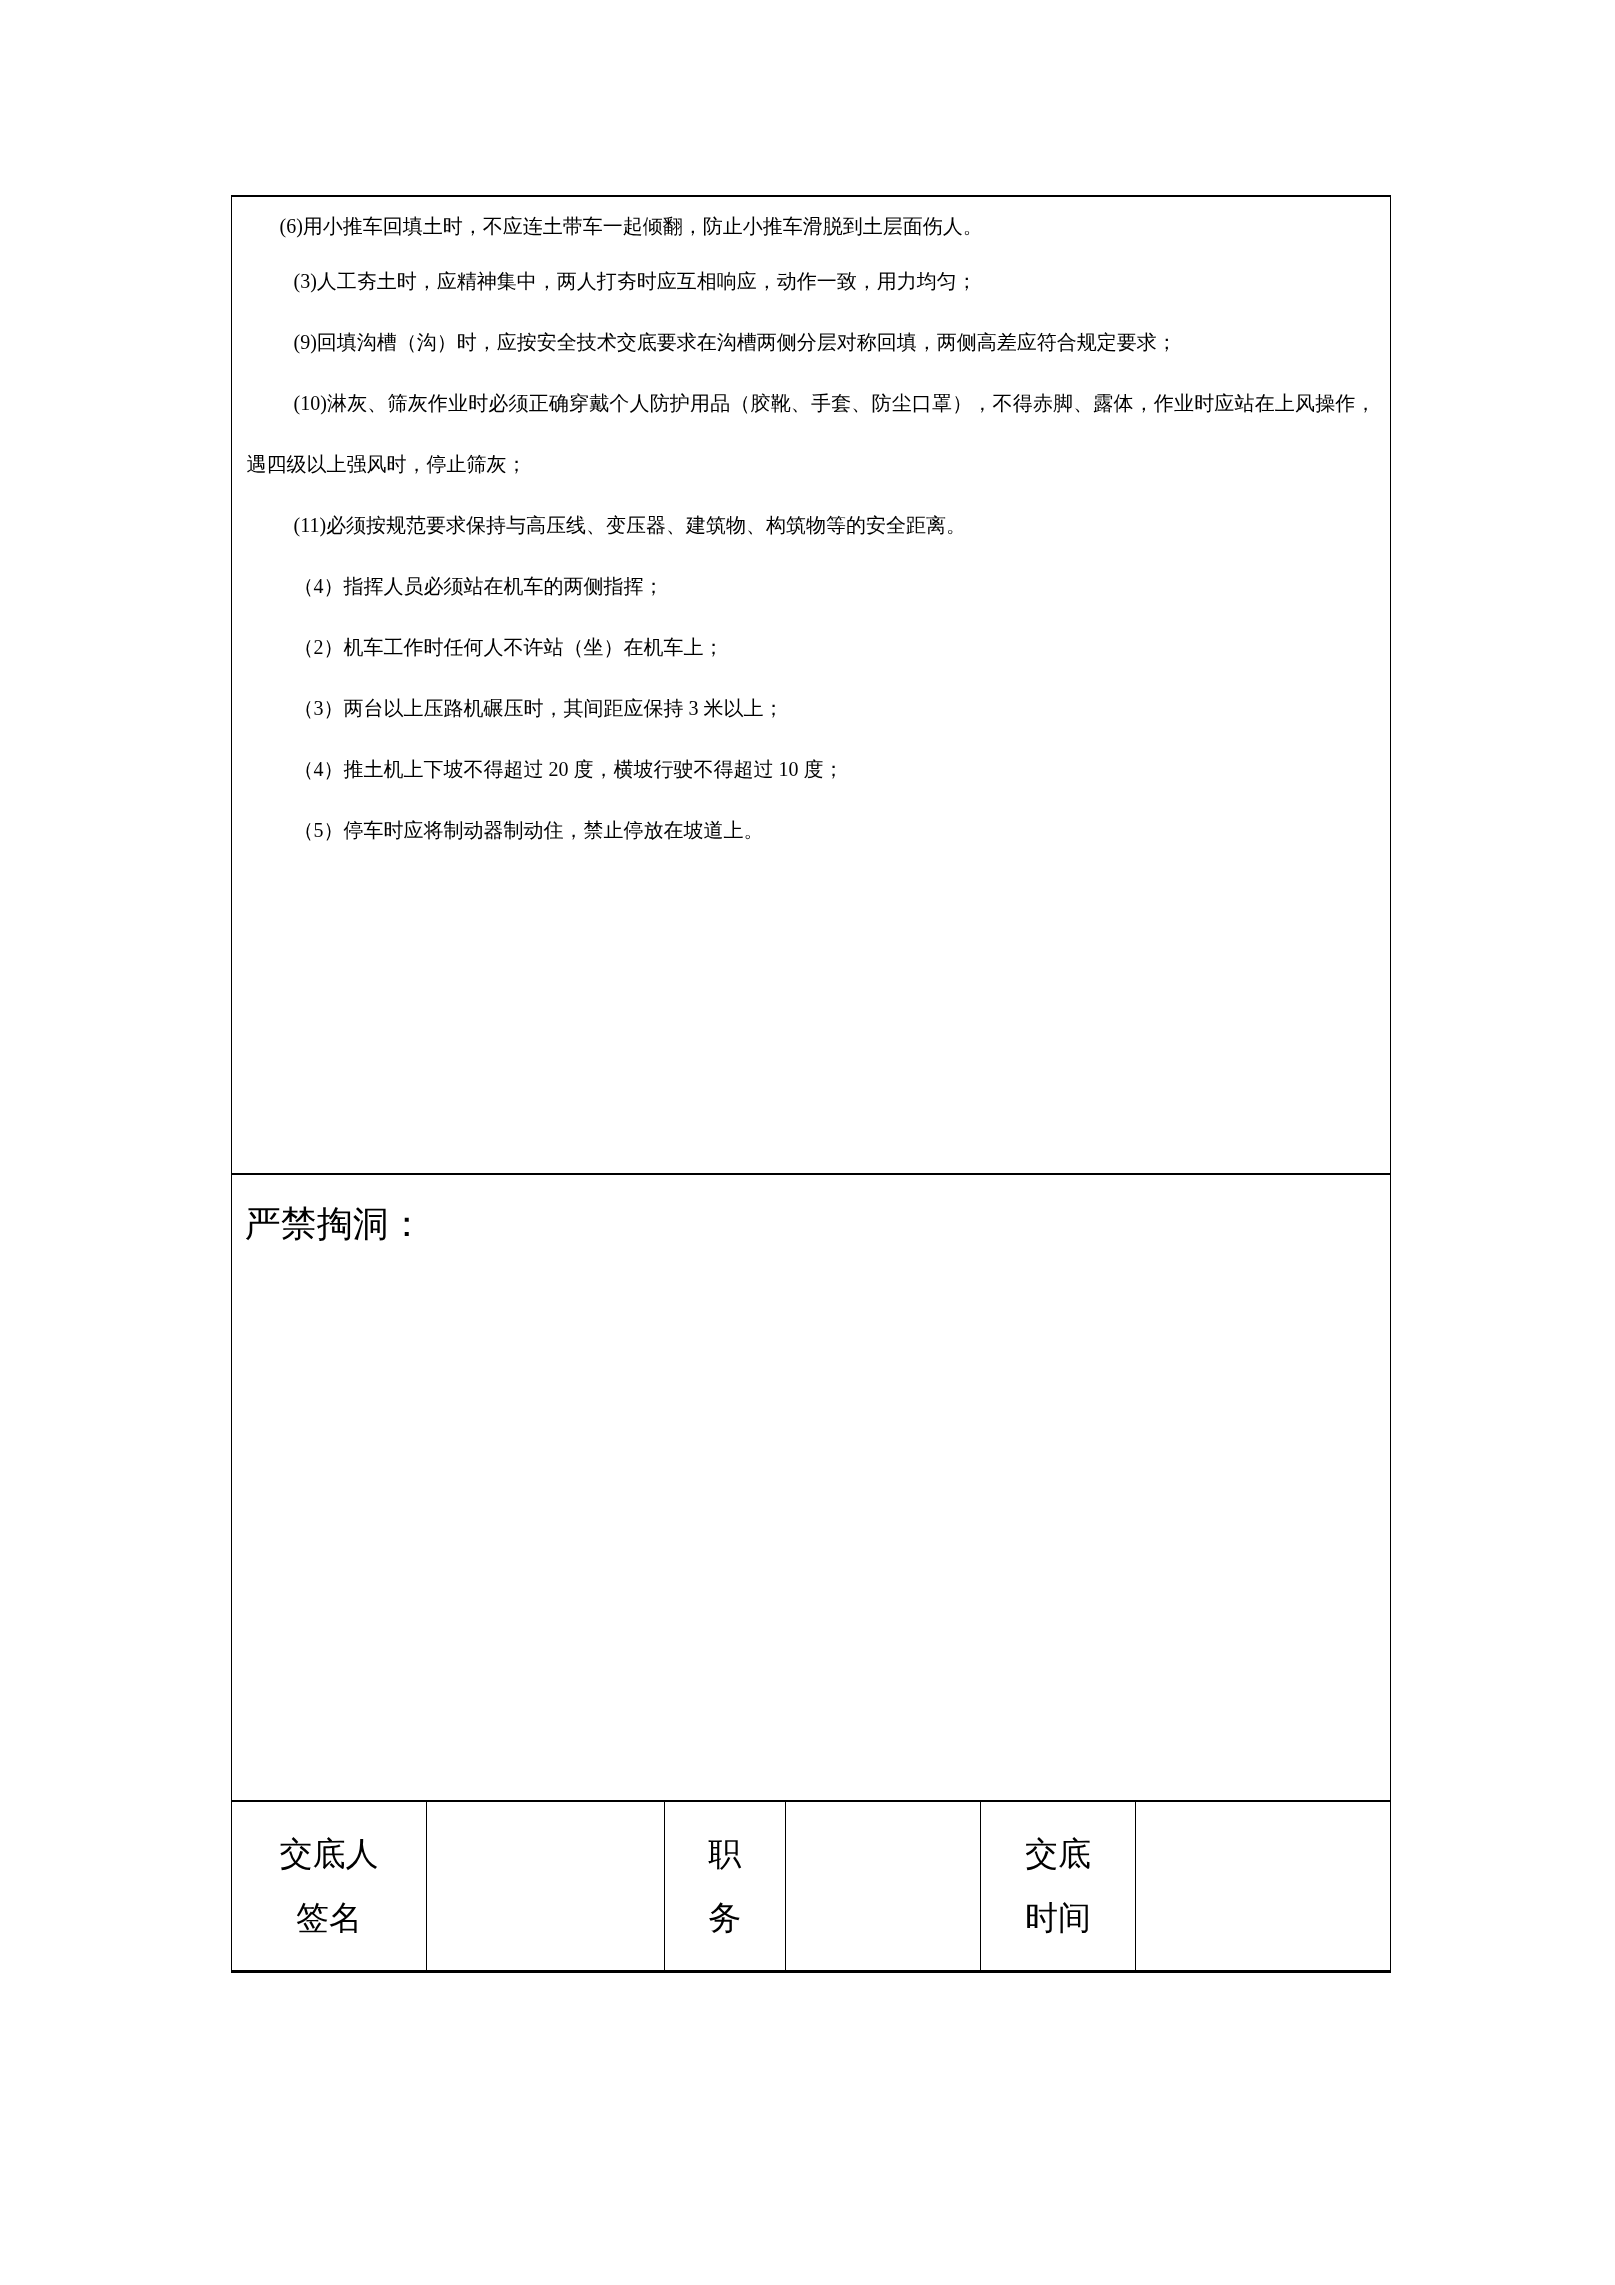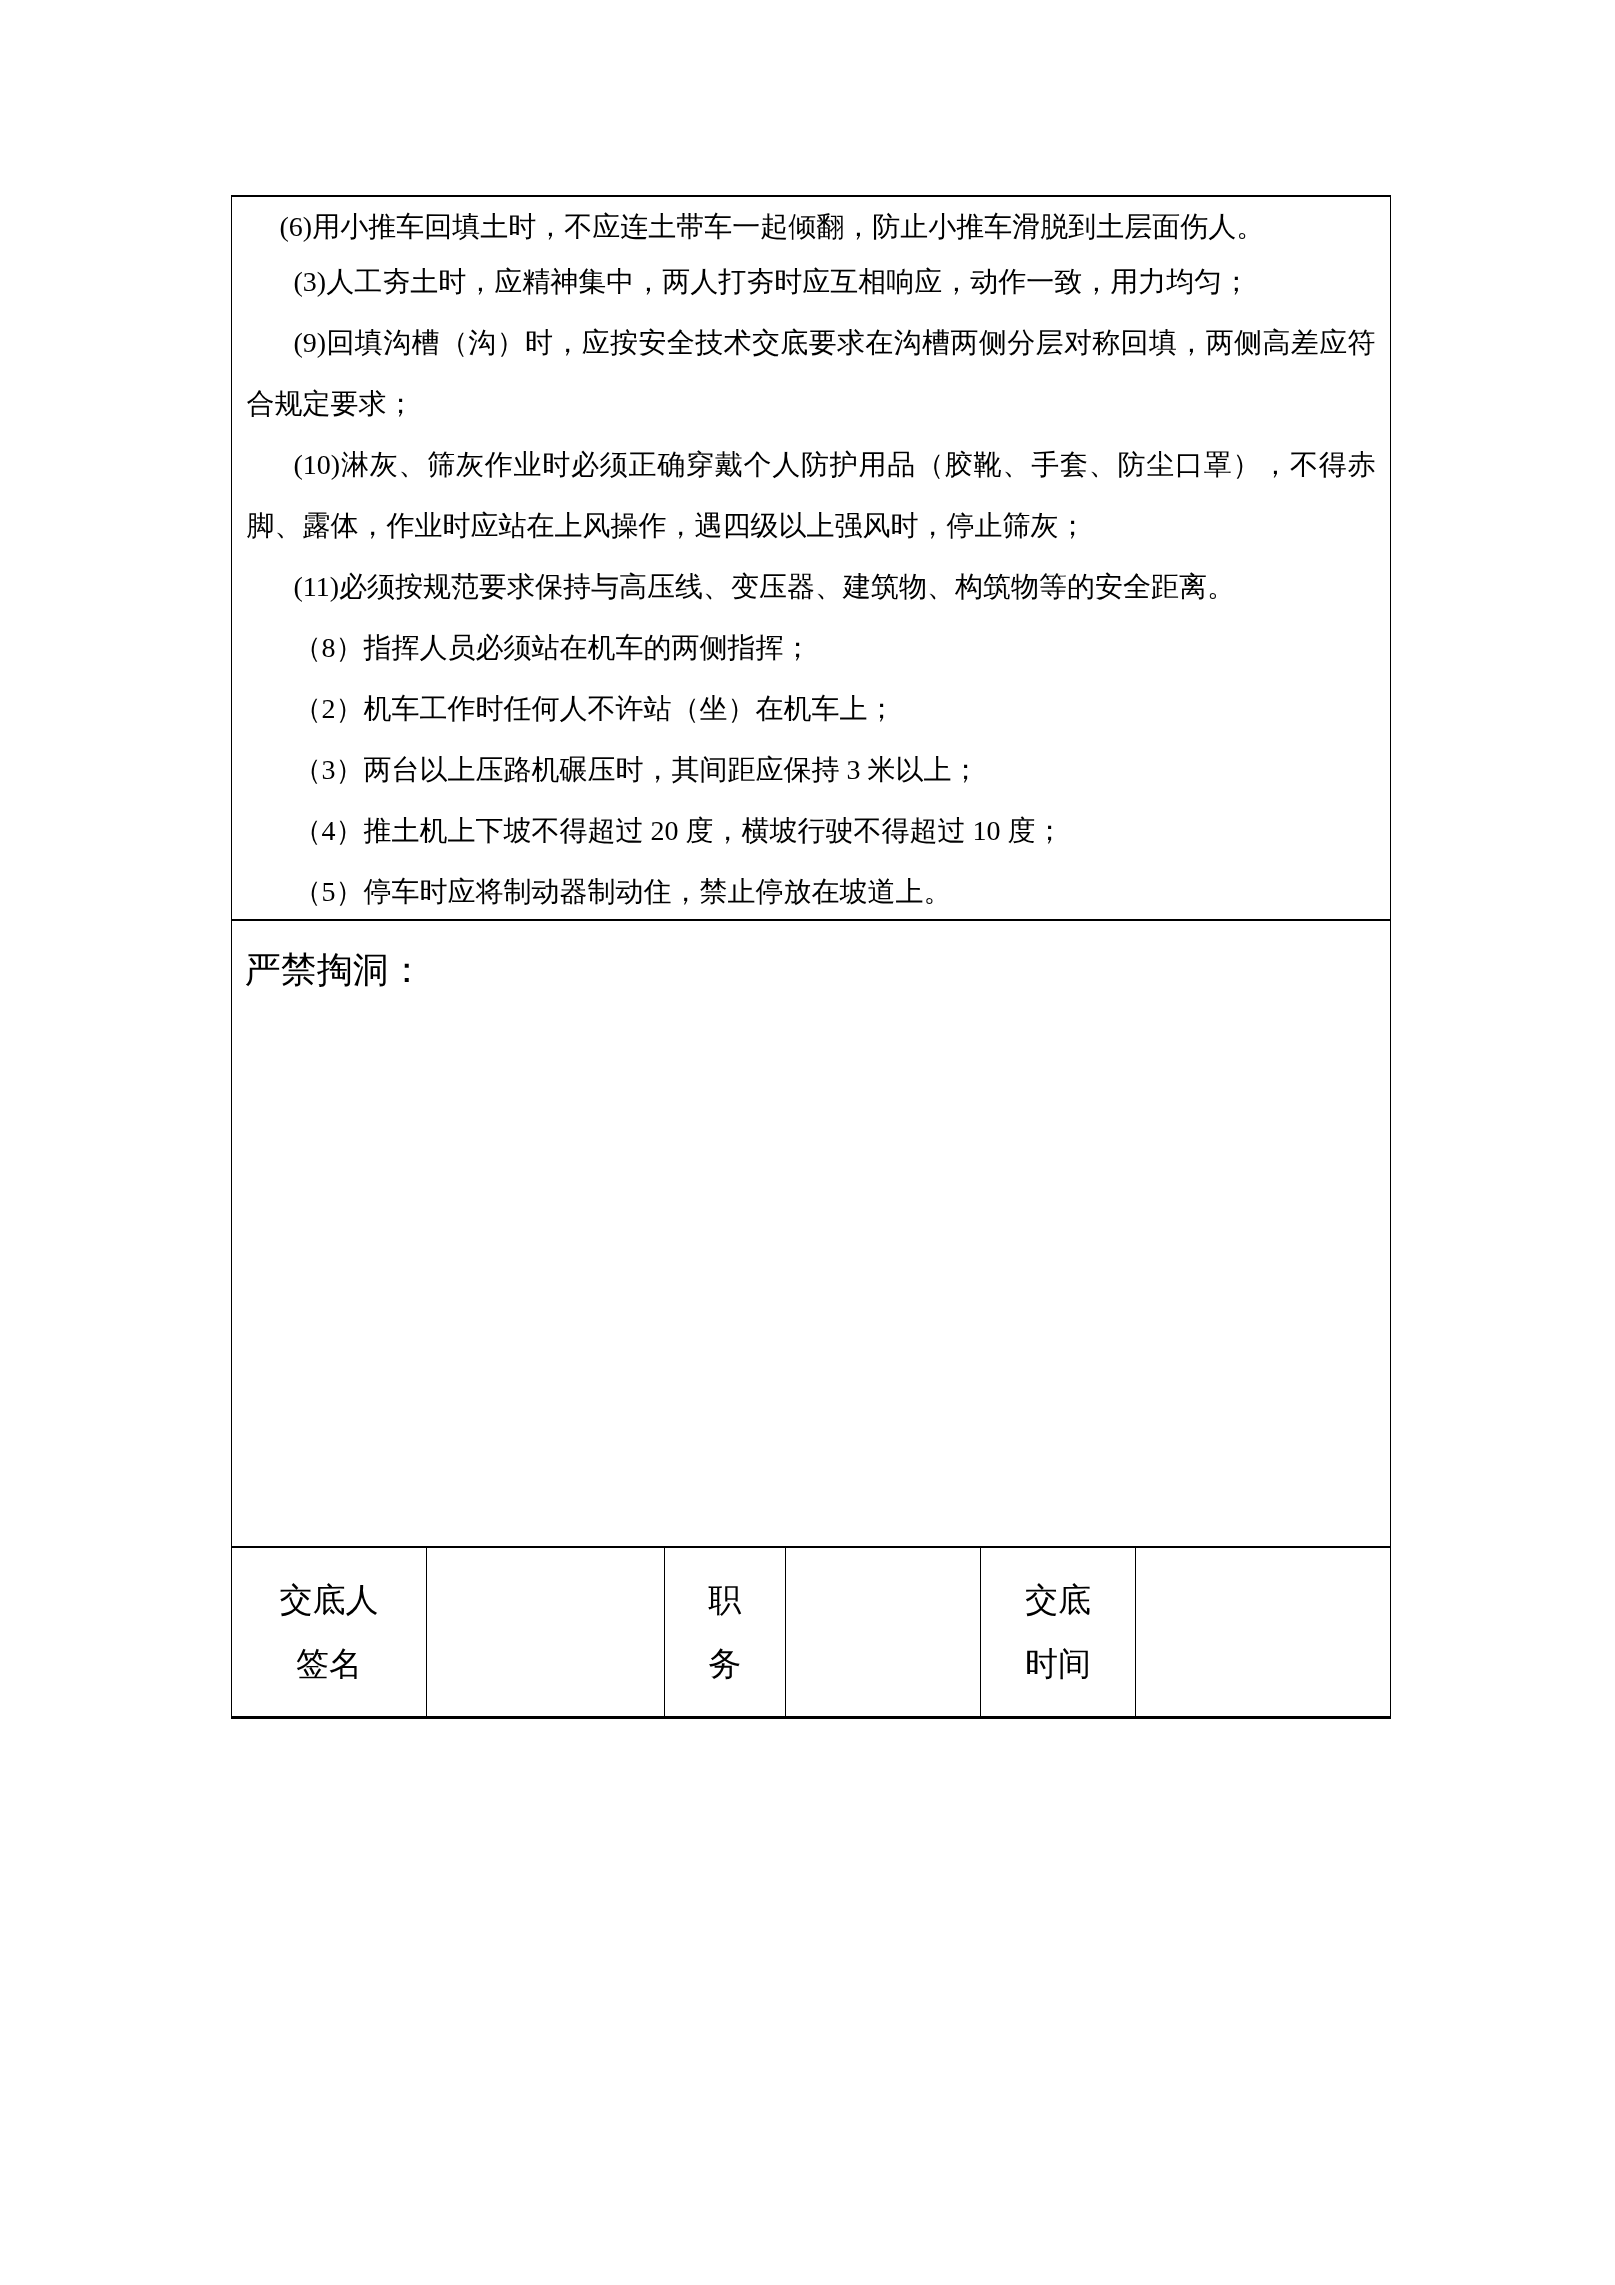--- a/index.html
+++ b/index.html
@@ -24,23 +24,23 @@
     top: 195px;
     width: 1160px;
     border-left: 1.8px solid #000;
     border-right: 1.8px solid #000;
     border-top: 2.7px solid #000;
     border-bottom: 3.6px solid #000;
     background: #ffffff;
   }
   
   .content {
-    height: 722px;
+    height: 976px;
     padding: 5.4px 14.5px 0 14.5px;
-    font-size: 28px;
+    font-size: 20px;
     overflow: hidden;
   }
   .content p {
     margin: 0;
     text-align: justify;
     word-break: break-all;
   }
   .content p.tight { line-height: 49px; text-indent: 33px; }
   .content p.loose { line-height: 61px; text-indent: 47px; }
   .content p.noindent { line-height: 61px; text-indent: 0; }
@@ -84,21 +84,21 @@
 
 <div class="page">
   <div class="doc-table">
 
     <section class="content">
       <p class="tight">(6)用小推车回填土时，不应连土带车一起倾翻，防止小推车滑脱到土层面伤人。</p>
       <p class="loose">(3)人工夯土时，应精神集中，两人打夯时应互相响应，动作一致，用力均匀；</p>
       <p class="loose">(9)回填沟槽（沟）时，应按安全技术交底要求在沟槽两侧分层对称回填，两侧高差应符合规定要求；</p>
       <p class="loose">(10)淋灰、筛灰作业时必须正确穿戴个人防护用品（胶靴、手套、防尘口罩），不得赤脚、露体，作业时应站在上风操作，遇四级以上强风时，停止筛灰；</p>
       <p class="loose">(11)必须按规范要求保持与高压线、变压器、建筑物、构筑物等的安全距离。</p>
-      <p class="loose">（8）指挥人员必须站在机车的两侧指挥；</p>
+      <p class="loose">（4）指挥人员必须站在机车的两侧指挥；</p>
       <p class="loose">（2）机车工作时任何人不许站（坐）在机车上；</p>
       <p class="loose">（3）两台以上压路机碾压时，其间距应保持 3 米以上；</p>
       <p class="loose">（4）推土机上下坡不得超过 20 度，横坡行驶不得超过 10 度；</p>
       <p class="loose">（5）停车时应将制动器制动住，禁止停放在坡道上。</p>
     </section>
 
     <section class="targeted">
       <span>严禁掏洞：</span>
     </section>
 

